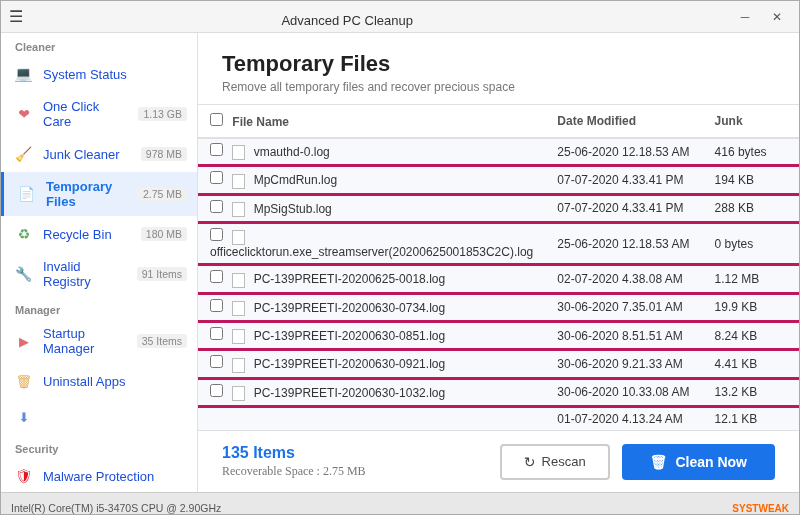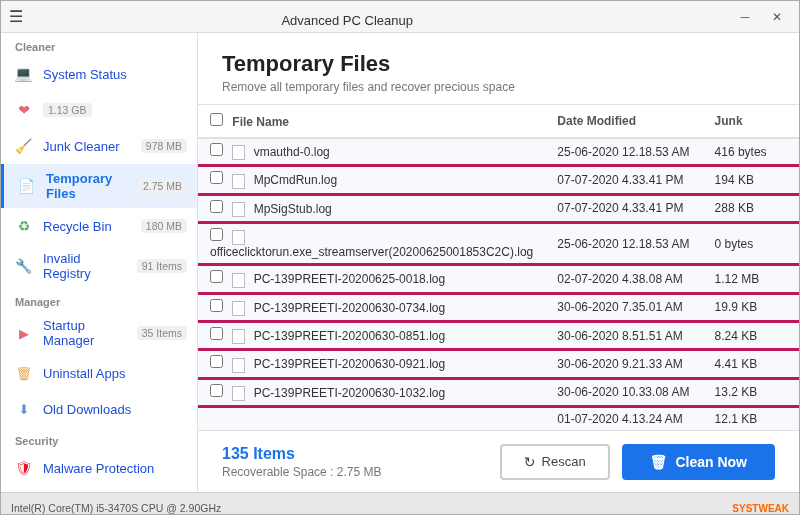--- a/index.html
+++ b/index.html
@@ -48,21 +48,21 @@
     .file-table td { padding: 4px 12px; font-size: 12px; color: #333; border-bottom: 3px solid #be185d; }
     .col-name { width: 55%; }
     .col-date { width: 28%; }
     .col-size { width: 17%; }
 
     
     .content-footer { height: 62px; background: #fff; border-top: 1px solid #e0e0e0; display: flex; align-items: center; justify-content: space-between; padding: 8px 24px; flex-shrink: 0; }
     .footer-info { }
     .footer-items { font-size: 16px; font-weight: 700; color: #333; }
     .footer-items span { color: #1a73e8; }
-    .footer-space { font-size: 12px; color: #777; margin-top: 2px; }
+    .footer-space { font-size: 12px; color: #777; margin-top: 2px; font-family: Liberation Serif, serif; }
     .footer-buttons { display: flex; gap: 12px; }
     .btn-rescan { background: #fff; border: 2px solid #ccc; color: #444; padding: 8px 22px; border-radius: 4px; font-size: 13px; cursor: pointer; display: flex; align-items: center; gap: 6px; font-weight: 500; }
     .btn-clean { background: #1a73e8; border: none; color: #fff; padding: 10px 28px; border-radius: 4px; font-size: 14px; font-weight: 600; cursor: pointer; display: flex; align-items: center; gap: 8px; }
 
     
     .table-container::-webkit-scrollbar { width: 8px; }
     .table-container::-webkit-scrollbar-track { background: #f0f0f0; }
     .table-container::-webkit-scrollbar-thumb { background: #ccc; border-radius: 4px; }
 
     
@@ -98,20 +98,21 @@
     <div class="sidebar">
       <div class="sidebar-section-label">Cleaner</div>
 
       <div class="sidebar-item">
         <div class="sidebar-icon icon-computer">💻</div>
         <span class="item-label">System Status</span>
       </div>
 
       <div class="sidebar-item">
         <div class="sidebar-icon icon-heart">❤</div>
+        <span class="item-label">One Click Care</span>
         <span class="item-badge">1.13 GB</span>
       </div>
 
       <div class="sidebar-item">
         <div class="sidebar-icon icon-broom">🧹</div>
         <span class="item-label">Junk Cleaner</span>
         <span class="item-badge">978 MB</span>
       </div>
 
       <div class="sidebar-item active">
@@ -140,21 +141,20 @@
         <span class="item-badge">35 Items</span>
       </div>
 
       <div class="sidebar-item">
         <div class="sidebar-icon icon-uninstall">🗑</div>
         <span class="item-label">Uninstall Apps</span>
       </div>
 
       <div class="sidebar-item">
         <div class="sidebar-icon icon-download">⬇</div>
-        <span class="item-label">Old Downloads</span>
       </div>
 
       <div class="sidebar-section-label">Security</div>
 
       <div class="sidebar-item">
         <div class="sidebar-icon icon-shield">🛡</div>
         <span class="item-label">Malware Protection</span>
       </div>
 
     </div>

